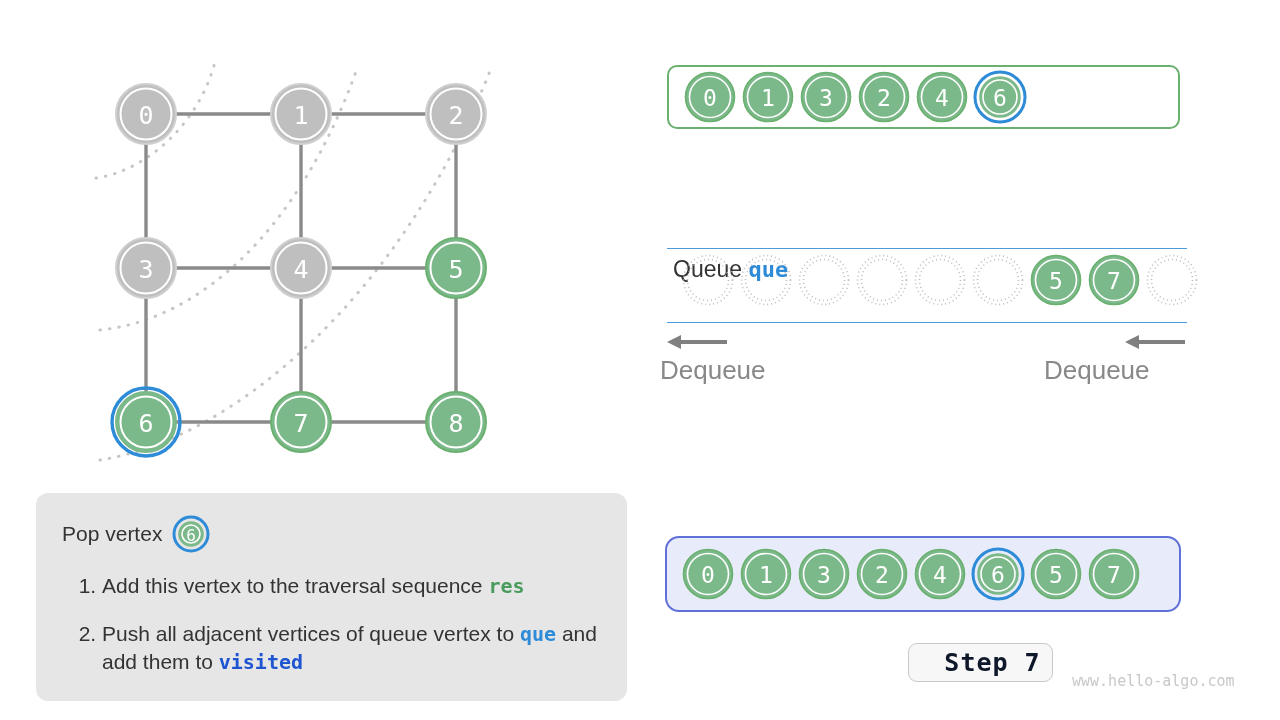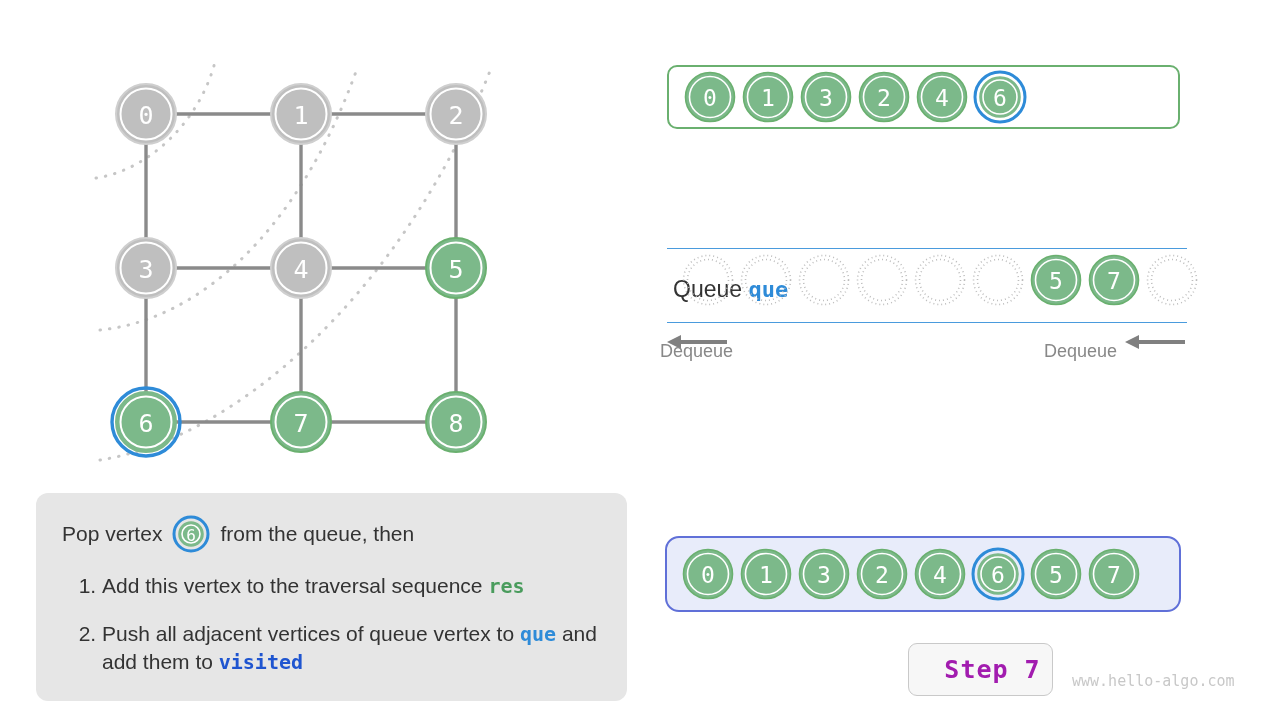--- a/index.html
+++ b/index.html
@@ -92,21 +92,20 @@
   #right-panel {
     position: absolute;
     left: 640px; top: 0;
     width: 640px; height: 720px;
   }
   .section-title {
     position: absolute;
     font-size: 23px;
     color: #333333;
     white-space: nowrap;
-    margin-top: 20px;
   }
   .section-title code {
     font-family: "DejaVu Sans Mono", "Liberation Mono", monospace;
     font-weight: bold;
     font-size: 22px;
   }
   .t-res code  { color: #4a9c5d; }
   .t-que code  { color: #2e8bd8; }
   .t-vis code  { color: #1f55d0; }
 
@@ -155,54 +154,54 @@
   }
   .arrow {
     position: absolute;
     top: 0;
     width: 62px; height: 20px;
   }
   #arrow-dequeue { left: 0px; }
   #arrow-enqueue { left: 458px; }
   .queue-caption {
     position: absolute;
-    top: 341px;
-    font-size: 18px;
+    top: 355px;
+    font-size: 26px;
     color: #888888;
   }
   #caption-dequeue { left: 20px; }
   #caption-enqueue { left: 404px; }
 
   
   #visited-box {
     position: absolute;
     left: 25px; top: 536px;
     width: 516px; height: 76px;
     box-sizing: border-box;
     background: #e8ecfa;
     border: 2.5px solid #6070d8;
     border-radius: 14px;
   }
 
   
   #step-button {
     position: absolute;
     left: 268px; top: 643px;
-    width: 145px; height: 53px;
+    width: 145px; height: 39px;
     box-sizing: border-box;
     background: #f7f7f7;
     border: 1.5px solid #c9c9c9;
     border-radius: 9px;
     display: flex;
     align-items: center;
     justify-content: center;
     font-family: "DejaVu Sans Mono", "Liberation Mono", monospace;
     font-weight: bold;
     font-size: 25px;
-    color: #a21caf;
+    color: #0f172a;
     letter-spacing: 1px;
     padding-left: 24px;
   }
   #watermark {
     position: absolute;
     left: 432px; top: 672px;
     font-family: "DejaVu Sans Mono", "Liberation Mono", monospace;
     font-size: 15px;
     color: #c8c8c8;
     white-space: nowrap;
@@ -291,21 +290,20 @@
   <div class="explain-line1">
     <span>Pop vertex</span>
     <span class="inline-badge" id="inline-badge">
         <svg width="38" height="38" viewBox="0 0 38 38">
           <circle cx="19" cy="19" r="17" fill="none" stroke="#2e8bd8" stroke-width="3"></circle>
           <circle cx="19" cy="19" r="12" fill="#7cb98a" stroke="#7cb98a" stroke-width="1.6"></circle>
           <circle cx="19" cy="19" r="9" fill="none" stroke="#ffffff" stroke-width="1.6"></circle>
           <text x="19" y="20" text-anchor="middle" dominant-baseline="central" fill="#ffffff" font-family="&quot;DejaVu Sans Mono&quot;,&quot;Liberation Mono&quot;,monospace" font-size="16">6</text>
         </svg>
       </span>
-    <span>from the queue, then</span>
   </div>
   <ol class="explain-list">
     <li>
       <span>Add this vertex to the traversal sequence</span>
       <code class="mono-green">res</code>
     </li>
     <li>
       <span>Push all adjacent vertices of queue vertex to</span>
       <code class="mono-lblue">que</code>
       <span>and add them to</span>

